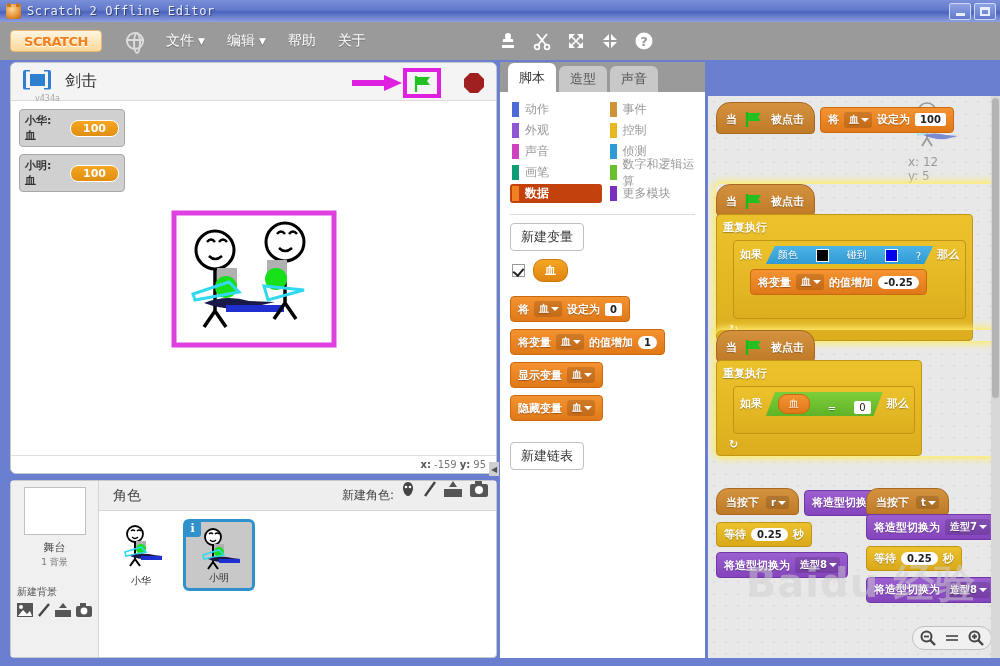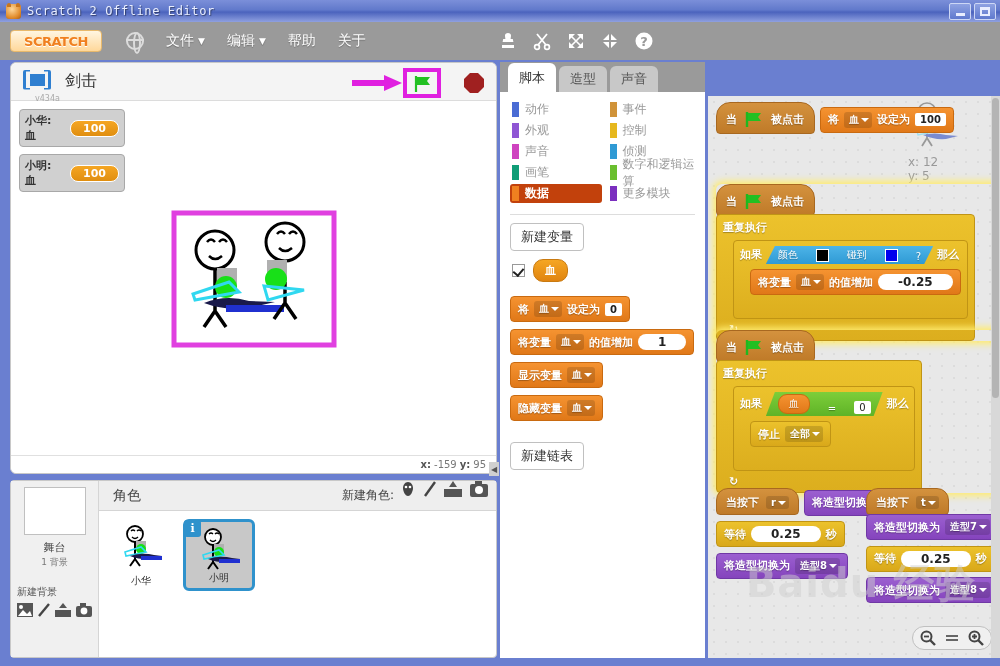--- a/index.html
+++ b/index.html
@@ -230,22 +230,22 @@
   .drop:after {
     content: ""; position: absolute; right: 3px; top: 50%; margin-top: -2px;
     border-left: 4px solid transparent; border-right: 4px solid transparent;
     border-top: 4px solid #fff;
   }
   .num-in {
     background: #fff; color: #222; border-radius: 2px; padding: 1px 5px;
     text-shadow: none; font-size: 10px; min-width: 12px; text-align: center;
   }
   .round-in {
-    background: #fff; color: #222; border-radius: 9px; padding: 1px 20px;
-    text-shadow: none; font-size: 12px; text-align: center;
+    background: #fff; color: #222; border-radius: 9px; padding: 1px 6px;
+    text-shadow: none; font-size: 10px; text-align: center;
   }
 
   
   .scripts {
     position: absolute; left: 708px; top: 96px; width: 292px; height: 562px;
     background: #e8e8e8; overflow: hidden;
     background-image: radial-gradient(#dcdcdc 1px, transparent 1px);
     background-size: 12px 12px;
   }
   .sprite-info {
@@ -707,26 +707,20 @@
         <span>重复执行</span>
         <div class="c-inner">
           <div class="c-wrap">
             <span>如果</span>
             <span class="hexa green">
               <span class="rep-oval">血</span>
               <span>=</span>
               <span class="num-in">0</span>
             </span>
             <span>那么</span>
-            <div class="c-inner">
-              <div class="blk ctrl" style="margin-bottom:2px">
-                <span>停止</span>
-                <span class="drop">全部</span>
-              </div>
-            </div>
             <div class="c-foot"></div>
           </div>
         </div>
         <div class="c-foot">
           <span class="loop-arrow">↻</span>
         </div>
       </div>
     </div>
 
     <div class="scr" style="left:8px; top:392px">

